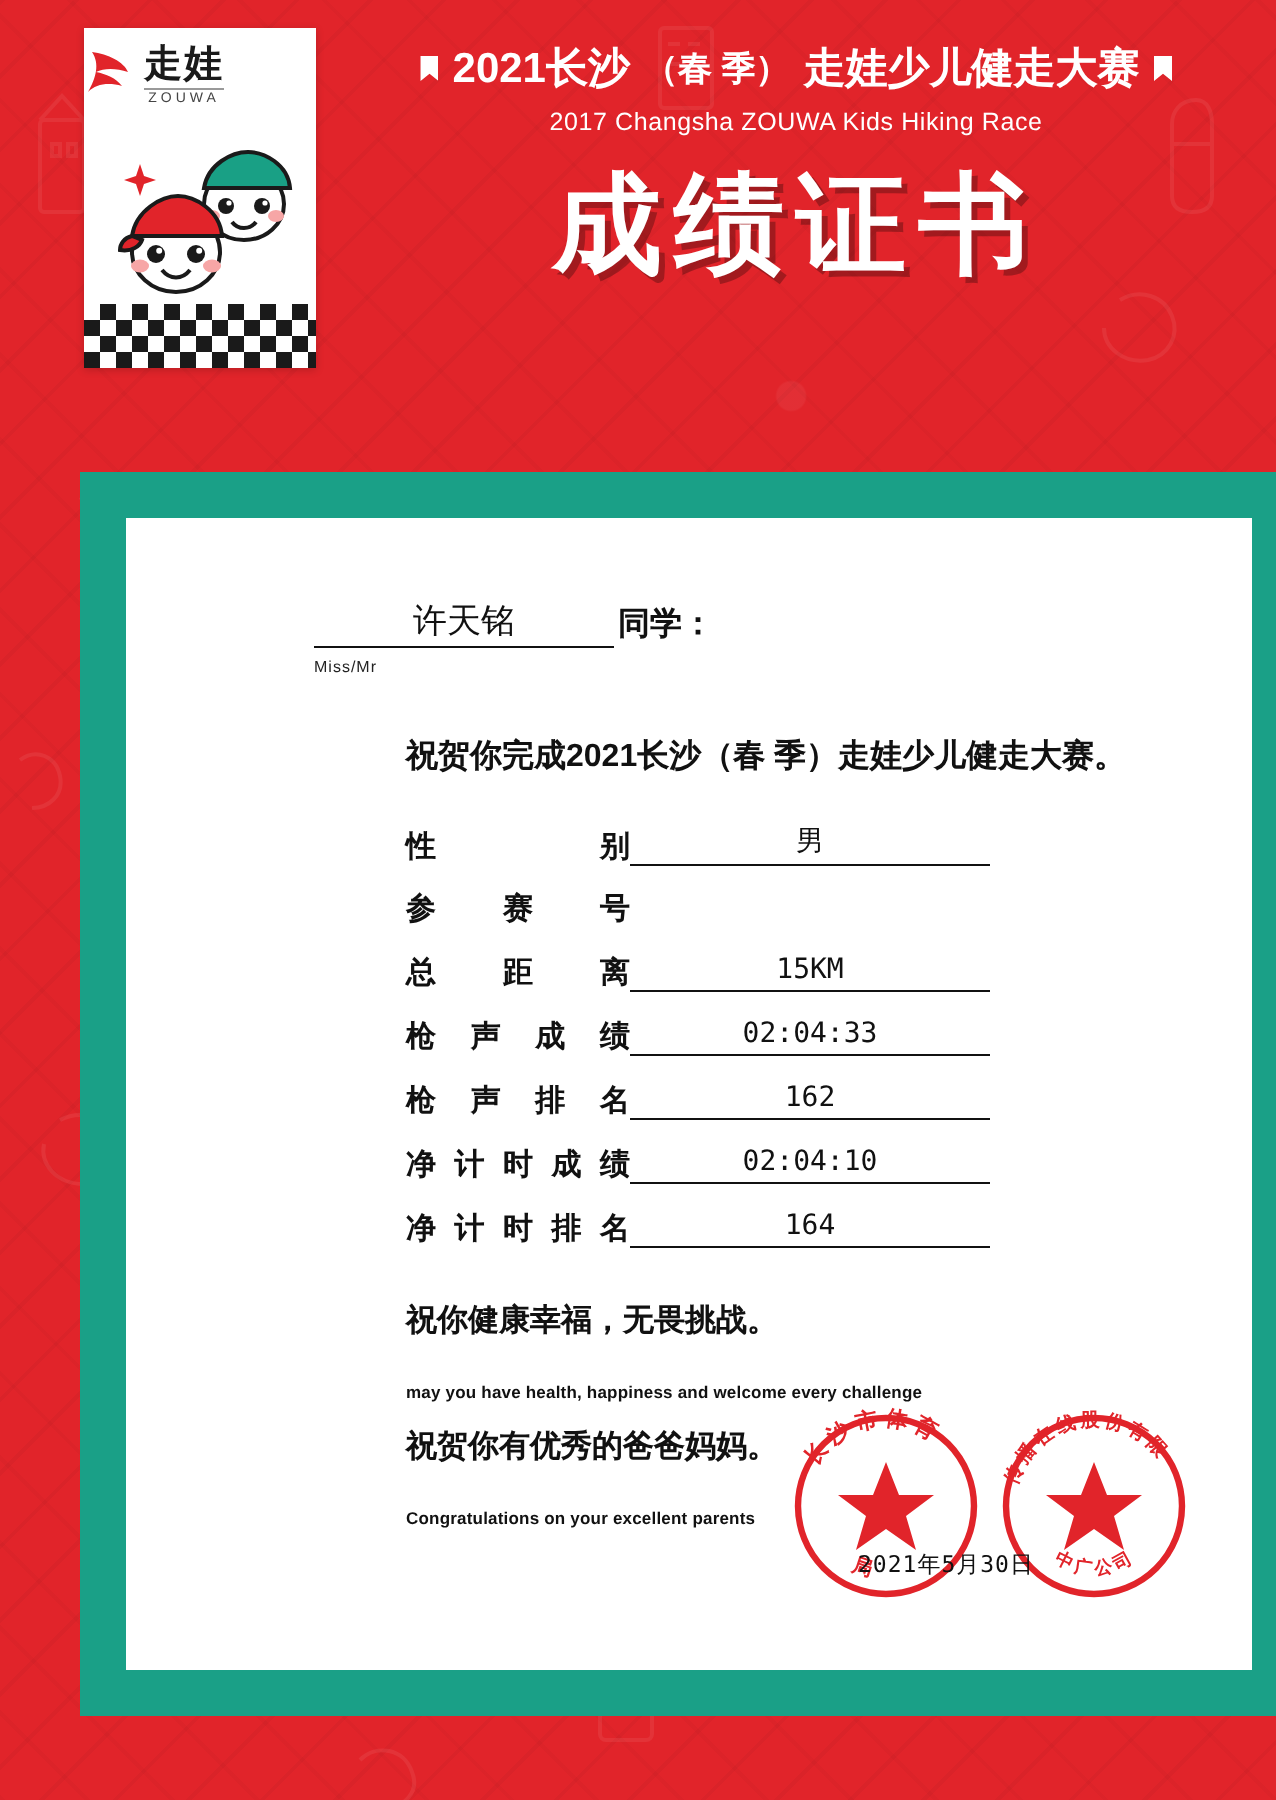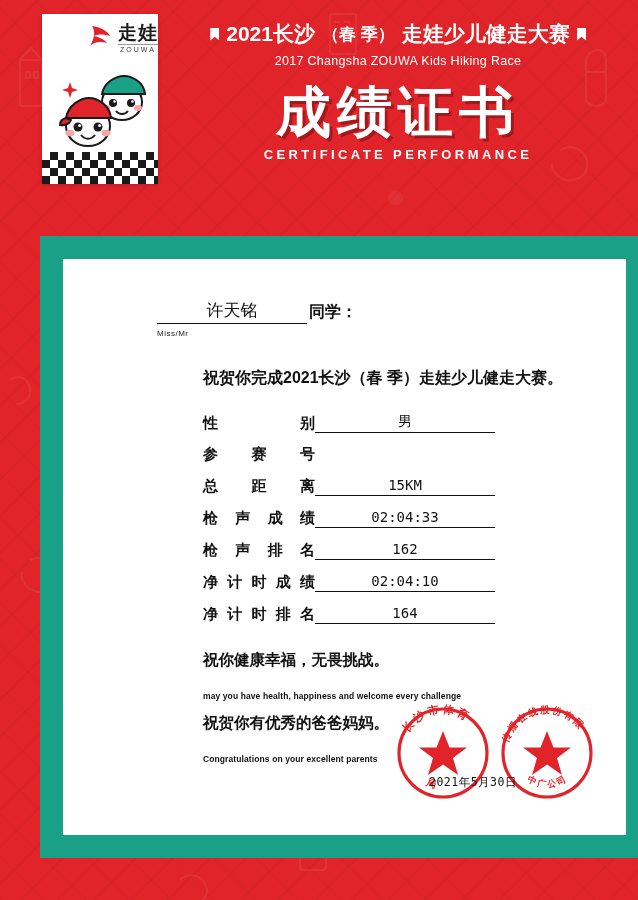--- a/index.html
+++ b/index.html
@@ -50,21 +50,21 @@
     top: 14px;
     width: 116px;
     height: 170px;
     background: #ffffff;
     box-shadow: 0 1px 4px rgba(0,0,0,0.18);
   }
   .logo-top {
     height: 48px;
     display: flex;
     align-items: center;
-    justify-content: flex-end;
+    justify-content: flex-start;
     gap: 4px;
     border-bottom: 0px solid transparent;
   }
   .logo-mark {
     width: 26px; height: 30px;
     position: relative;
   }
   .logo-mark svg { width: 100%; height: 100%; display:block; }
   .logo-word {
     display: flex;
@@ -388,21 +388,20 @@
   <div class="title-block">
     <div class="title-row1">
       <span class="flag"></span>
       <span>2021长沙</span>
       <span class="paren">（春 季）</span>
       <span>走娃少儿健走大赛</span>
       <span class="flag right"></span>
     </div>
     <div class="title-row2">2017 Changsha ZOUWA Kids Hiking Race</div>
     <div class="big-title">成绩证书</div>
-    <div class="big-sub">CERTIFICATE PERFORMANCE</div>
   </div>
 </div>
 
 <div class="cert-outer">
   <div class="cert-inner">
 
     <div class="name-line">
       <div class="name-blank">许天铭</div>
       <div class="name-suffix">同学：</div>
     </div>

